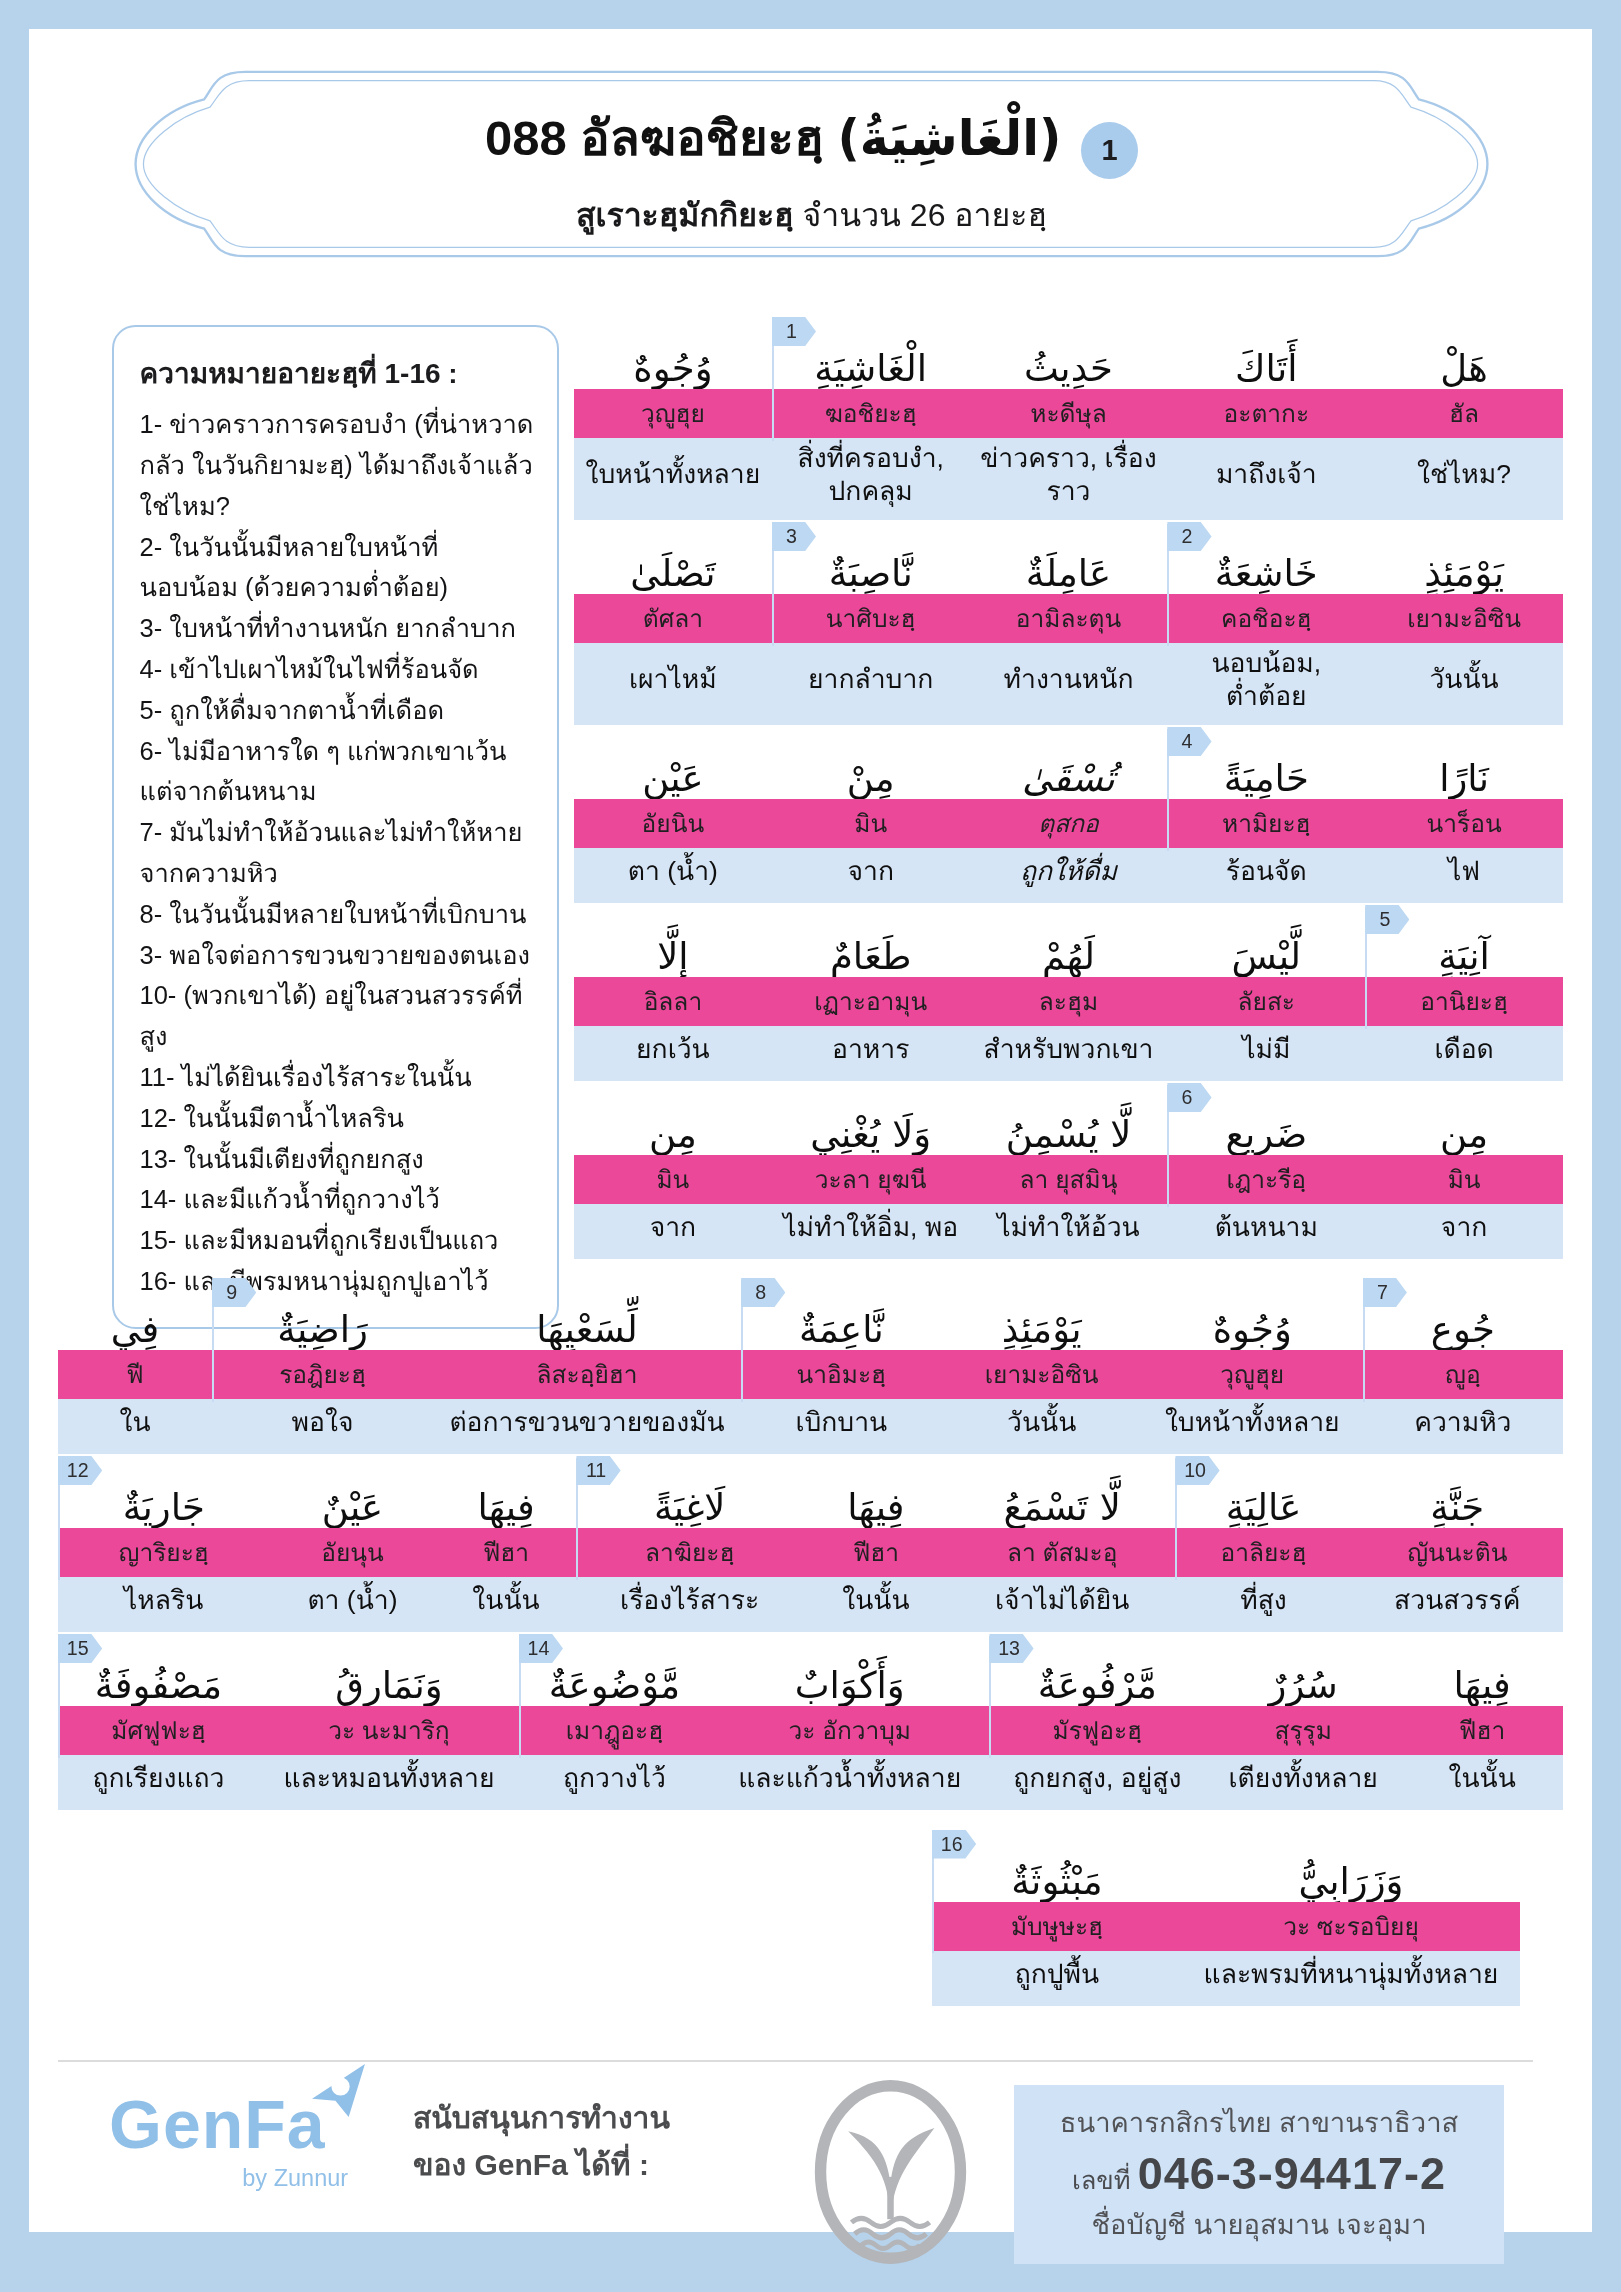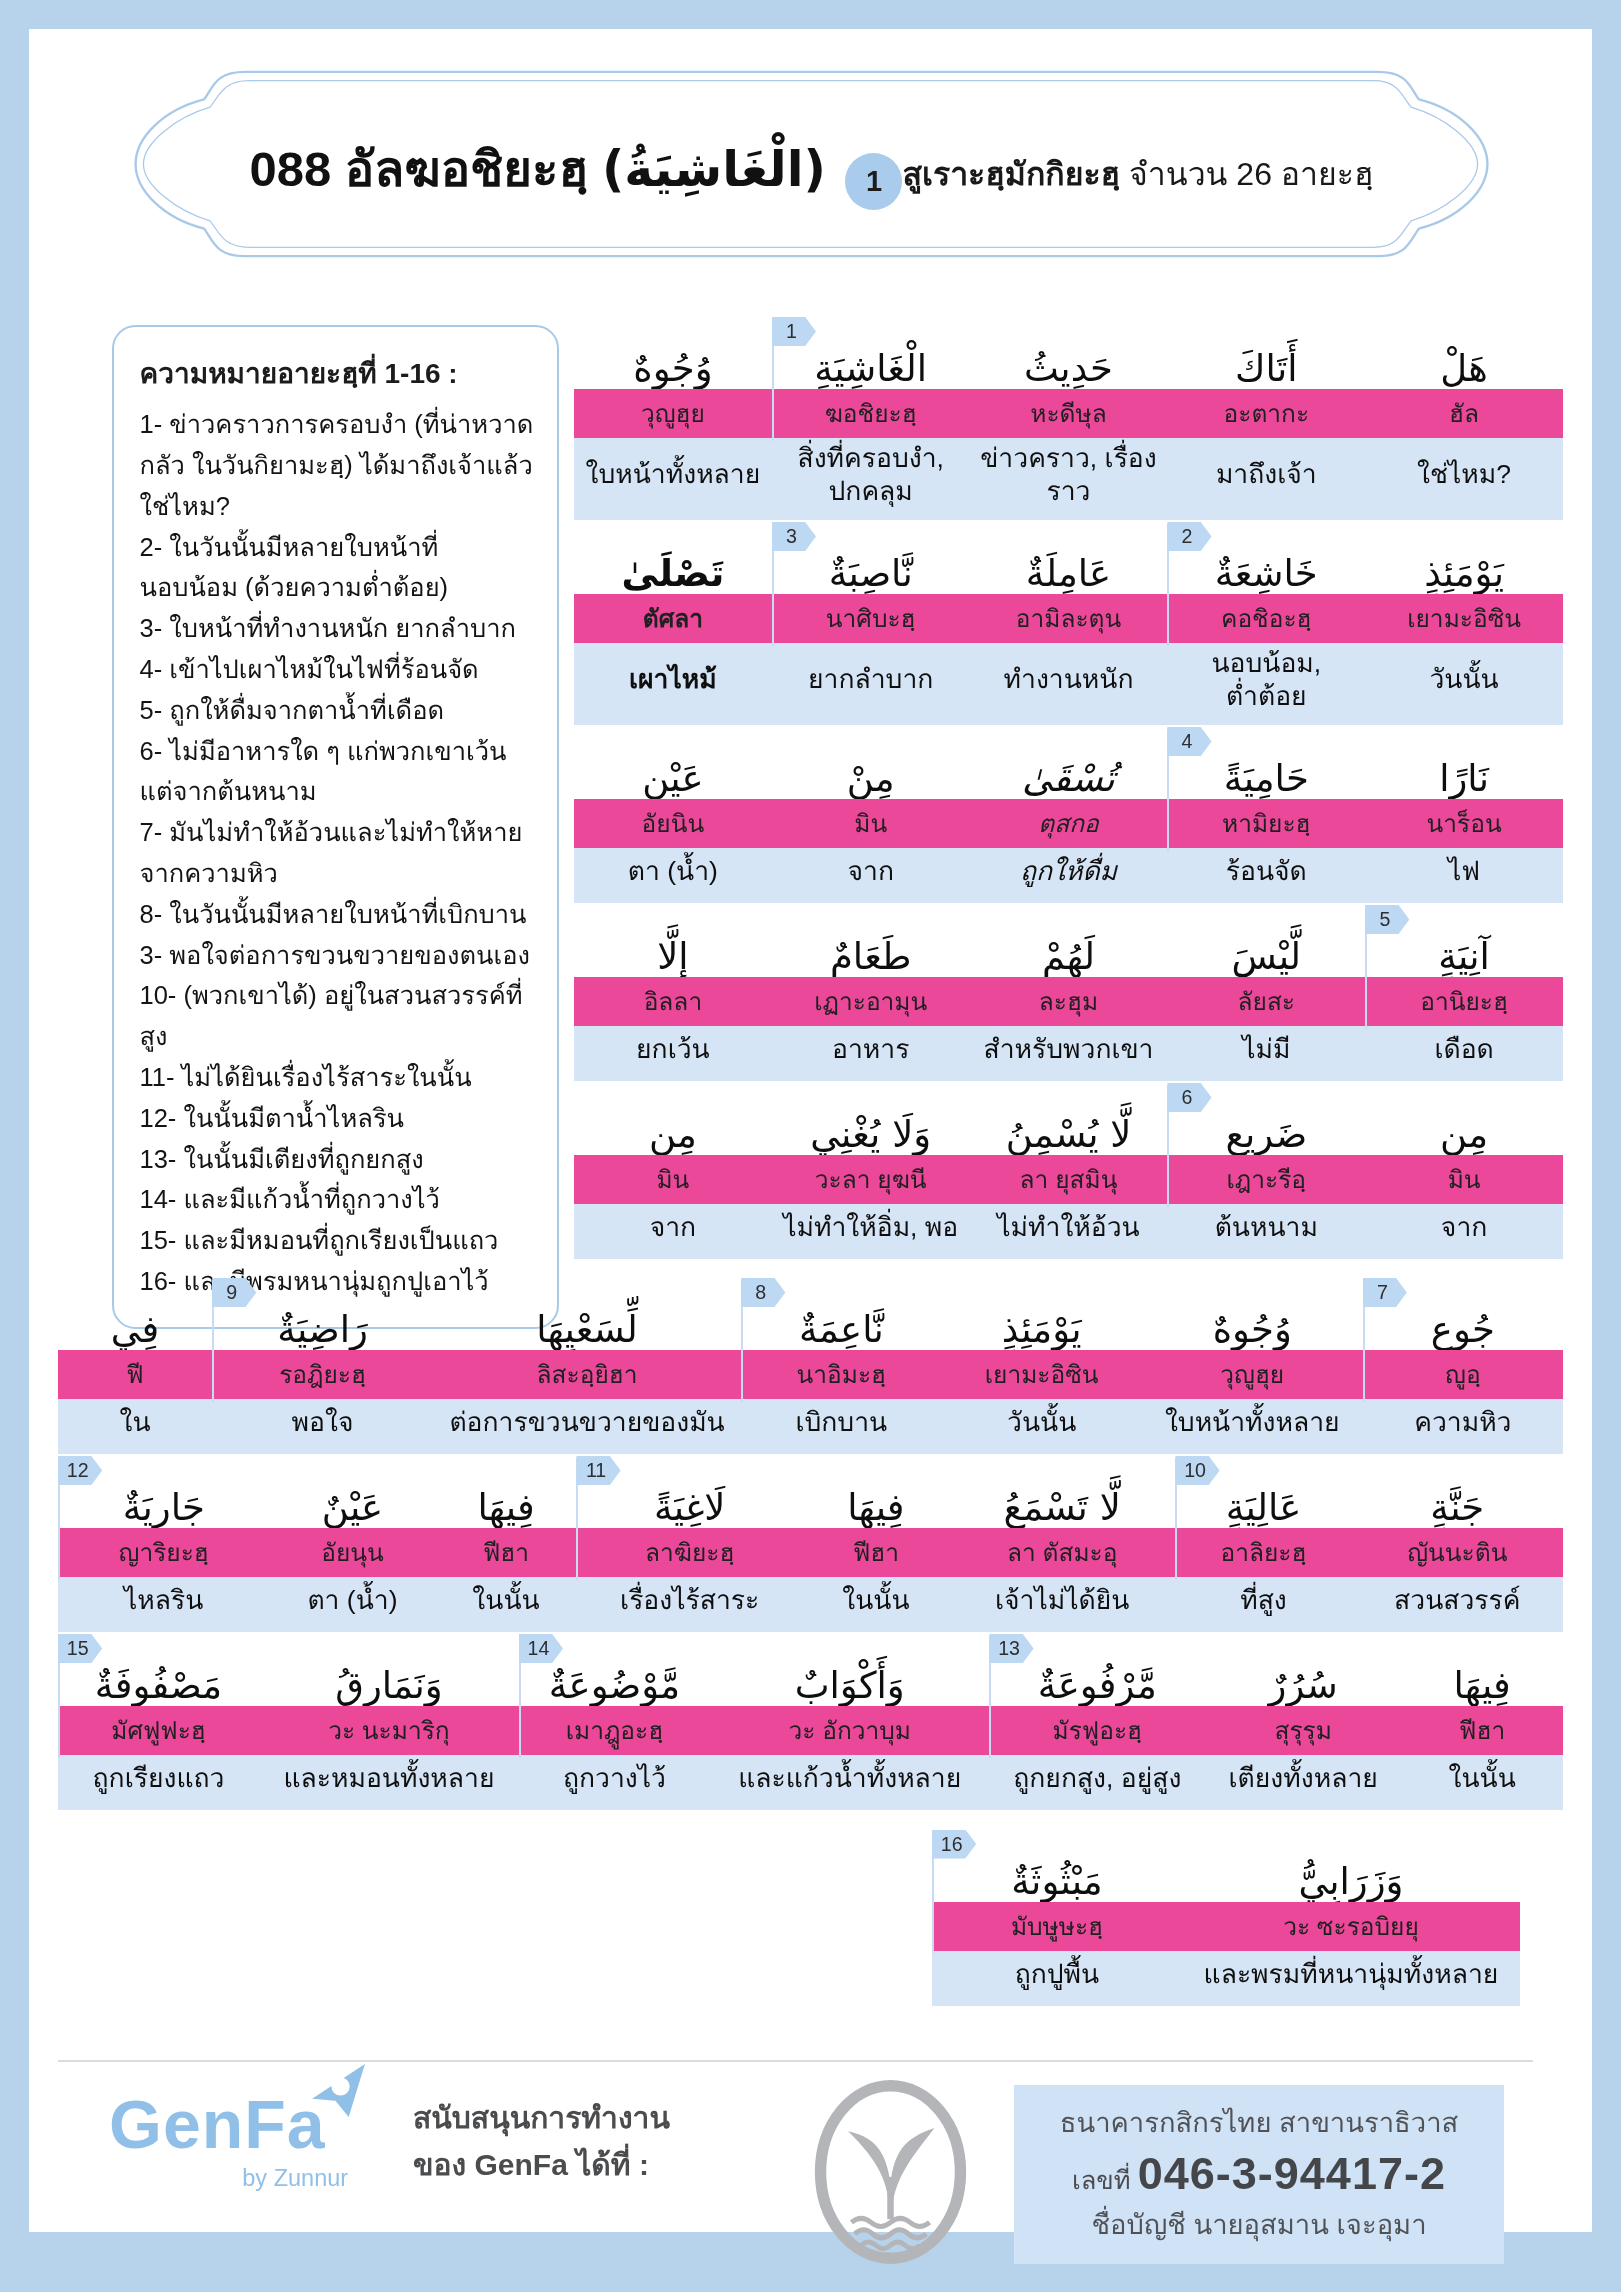--- a/index.html
+++ b/index.html
@@ -12,21 +12,21 @@
   }
   .page{
     position:absolute;left:29px;top:29px;right:29px;bottom:61px;
     background:#ffffff;
   }
   
   .hframe{position:absolute;left:69px;top:39px;width:1427px;height:192px;}
   .hframe svg{display:block;width:100%;height:100%;}
   .header-inner{
     position:absolute;left:108px;top:57px;width:1349px;height:165px;
-    display:flex;flex-direction:row;align-items:center;justify-content:center;
+    display:flex;flex-direction:column;align-items:center;justify-content:center;
   }
   .title-row{display:flex;align-items:center;gap:19.6px;}
   .page-title{font-size:49px;font-weight:bold;color:#111;white-space:nowrap;}
   .page-title .ar{font-family:"DejaVu Sans",sans-serif;}
   .badge-circle{
     width:57px;height:57px;border-radius:50%;background:#a9cbec;color:#1d1d1f;
     display:flex;align-items:center;justify-content:center;
     font-size:29px;font-weight:bold;margin-top:25.5px;
   }
   .subtitle{font-size:32px;margin-top:9.8px;color:#19191b;}
@@ -163,21 +163,21 @@
         </div>
         <div class="cell" style="flex: 1 1 0px;">
           <div class="cell-top">
             <span class="arabic" dir="rtl">هَلْ</span>
           </div>
           <div class="band translit">ฮัล</div>
           <div class="band meaning">ใช่ไหม?</div>
         </div>
       </div>
       <div class="word-row">
-        <div class="cell" style="flex: 1 1 0px; font-weight: bold;">
+        <div class="cell" style="flex: 1 1 0px;">
           <div class="cell-top">
             <span class="arabic" dir="rtl">تَصْلَىٰ</span>
           </div>
           <div class="band translit">ตัศลา</div>
           <div class="band meaning">เผาไหม้</div>
         </div>
         <div class="cell marked" style="flex: 1 1 0px;">
           <div class="marker">3</div>
           <div class="cell-top">
             <span class="arabic" dir="rtl">نَّاصِبَةٌ</span>

